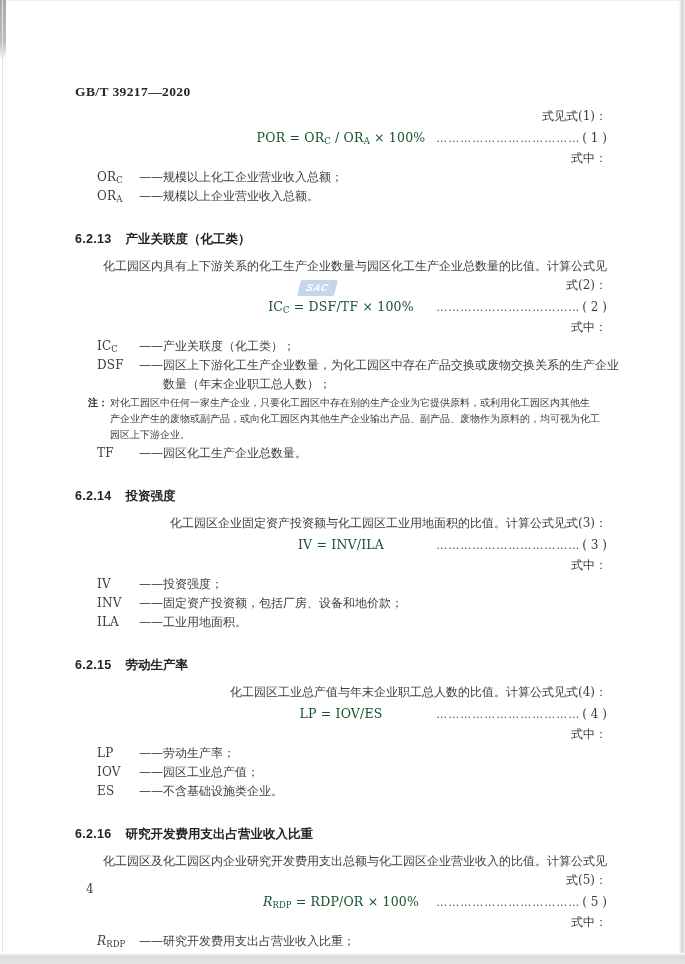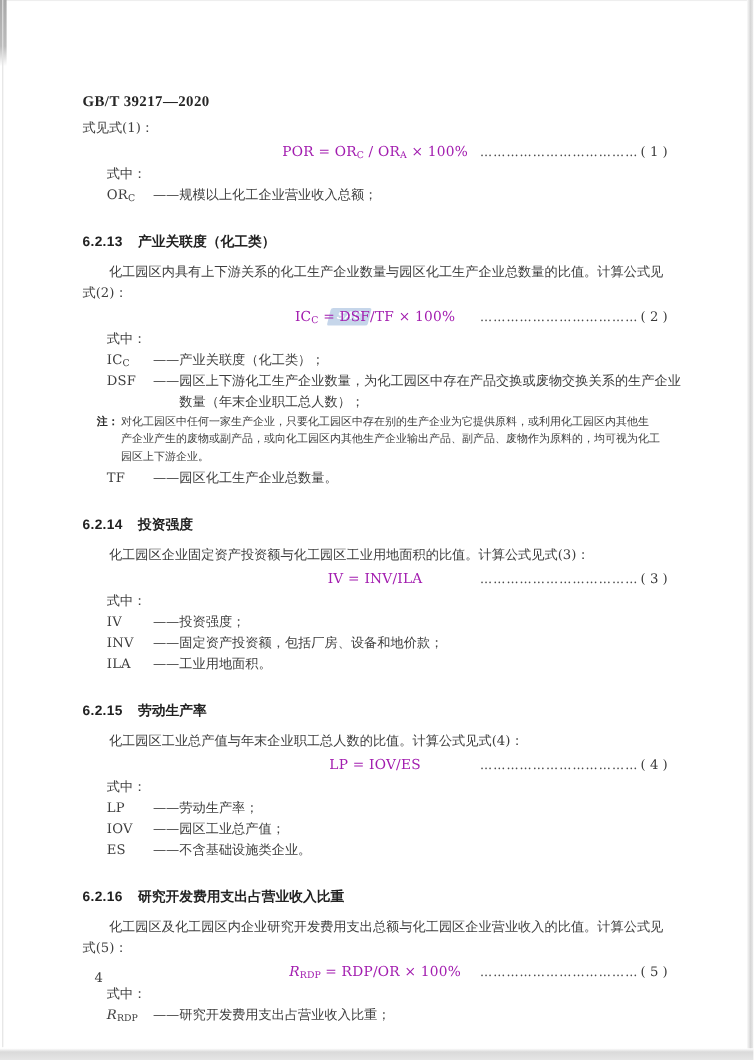--- a/index.html
+++ b/index.html
@@ -28,31 +28,31 @@
     text-align:center;letter-spacing:.5px;border-radius:2px;
   }
 
   
   .content{position:absolute;left:75px;top:84px;width:532px;}
   .doc-header{
     font-family:"Liberation Serif","DejaVu Serif",serif;
     font-weight:bold;font-size:13.5px;line-height:16px;color:#262626;
     letter-spacing:.4px;margin-bottom:7px;
   }
-  .line{font-size:12px;line-height:19px;white-space:nowrap;}
+  .line{font-size:12px;line-height:19px;white-space:nowrap;text-align:right;}
   .para{text-indent:2em;}
   .heading{
     font-family:"Liberation Sans","DejaVu Sans",sans-serif;
     font-weight:bold;font-size:12.5px;line-height:16px;color:#222222;
     margin-top:25px;margin-bottom:10px;white-space:nowrap;
   }
   .heading .hnum{margin-right:14px;letter-spacing:.3px;}
   .frow{position:relative;text-align:center;font-size:12.5px;line-height:20px;
     margin-top:2px;margin-bottom:1px;white-space:nowrap;}
-  .frow .fx{color:#a21caf;letter-spacing:.2px;}
+  .frow .fx{color:#14532d;letter-spacing:.2px;}
   .frow .eq{position:absolute;right:0;top:0;line-height:20px;}
   .frow .dots{font-size:11px;letter-spacing:1px;color:#4a4a4a;}
   .frow .eqno{font-size:12px;color:#3a3a3a;margin-left:2px;}
   sub{font-size:8.5px;line-height:0;vertical-align:-2px;letter-spacing:0;}
   .it{font-style:italic;}
   .where{padding-left:22px;}
   .def{display:flex;padding-left:22px;font-size:12px;line-height:19px;white-space:nowrap;}
   .def .term{flex:none;width:42px;letter-spacing:.2px;}
   .def .desc{flex:none;}
   .defcont{padding-left:88px;font-size:12px;line-height:19px;white-space:nowrap;}
@@ -78,20 +78,24 @@
 
   <div class="line">式见式(1)：</div>
   <div class="frow">
     <span class="fx"><span>POR = OR</span><sub>C</sub><span> / OR</span><sub>A</sub><span> × 100%</span></span>
     <span class="eq"><span class="dots">………………………………</span><span class="eqno">( 1 )</span></span>
   </div>
   <div class="line where">式中：</div>
   <div class="def">
     <span class="term"><span>OR</span><sub>C</sub></span>
     <span class="desc">——规模以上化工企业营业收入总额；</span>
+  </div>
+  <div class="def">
+    <span class="term"><span>OR</span><sub>A</sub></span>
+    <span class="desc">——规模以上企业营业收入总额。</span>
   </div>
 
   <div class="heading">
     <span class="hnum">6.2.13</span><span class="htitle">产业关联度（化工类）</span>
   </div>
   <div class="line para">化工园区内具有上下游关系的化工生产企业数量与园区化工生产企业总数量的比值。计算公式见</div>
   <div class="line">式(2)：</div>
   <div class="frow">
     <span class="fx"><span>IC</span><sub>C</sub><span> = DSF/TF × 100%</span></span>
     <span class="eq"><span class="dots">………………………………</span><span class="eqno">( 2 )</span></span>

